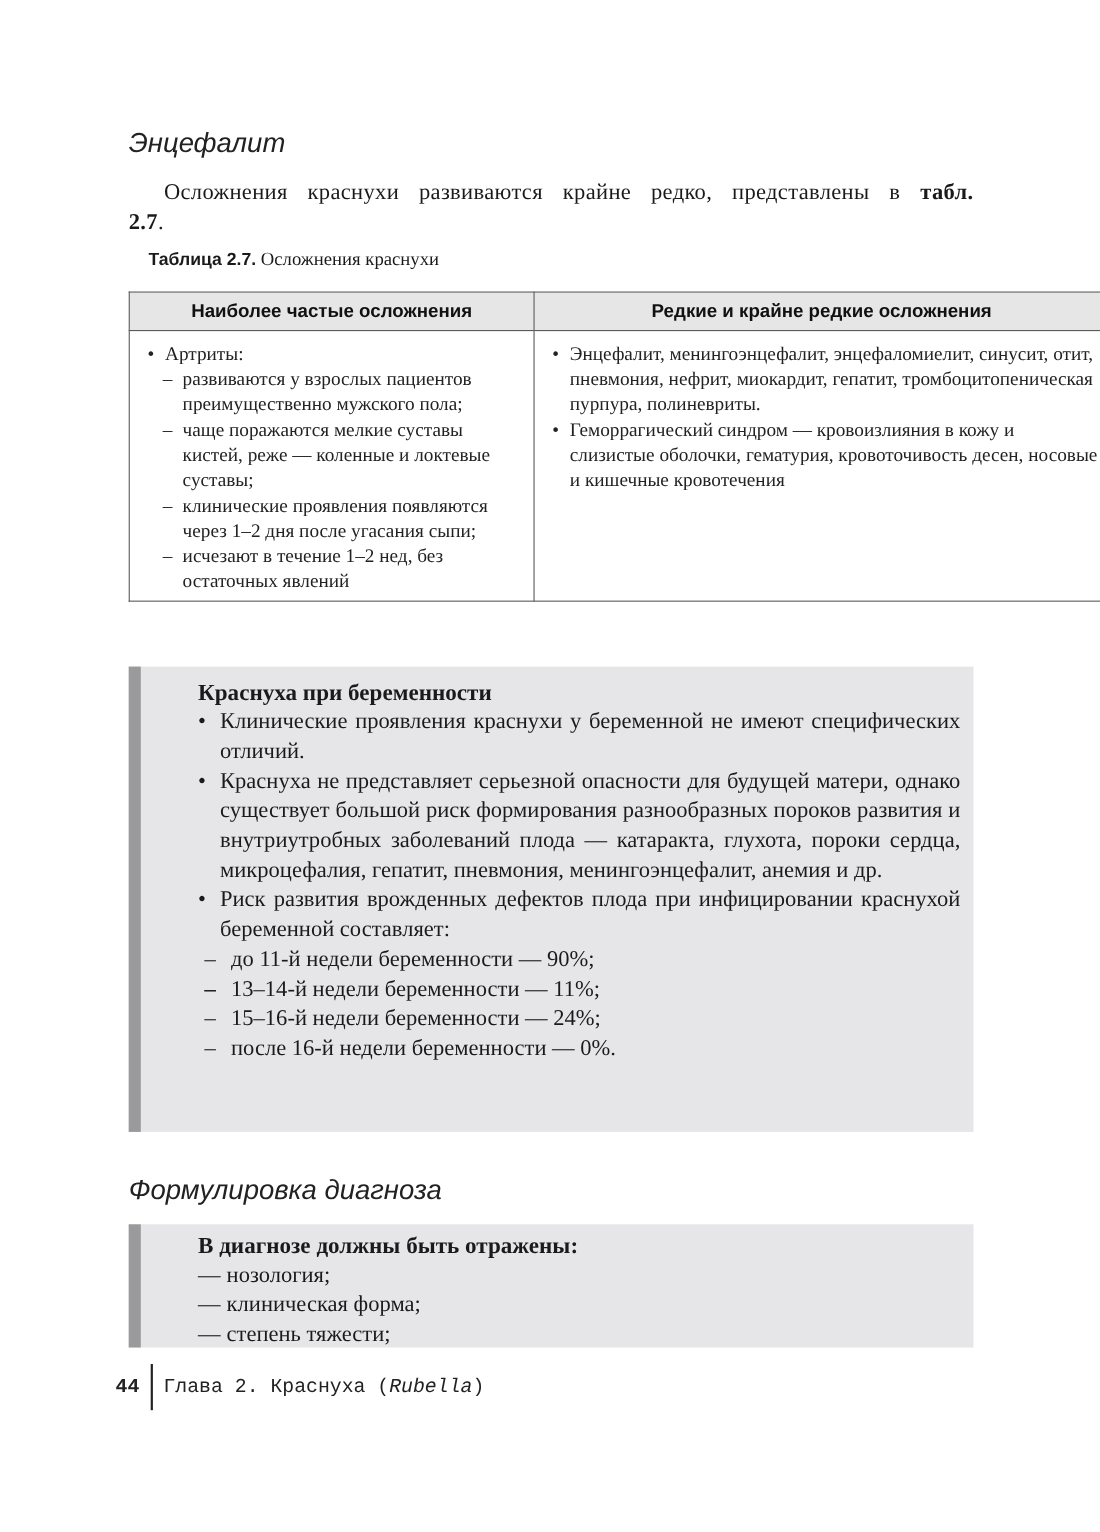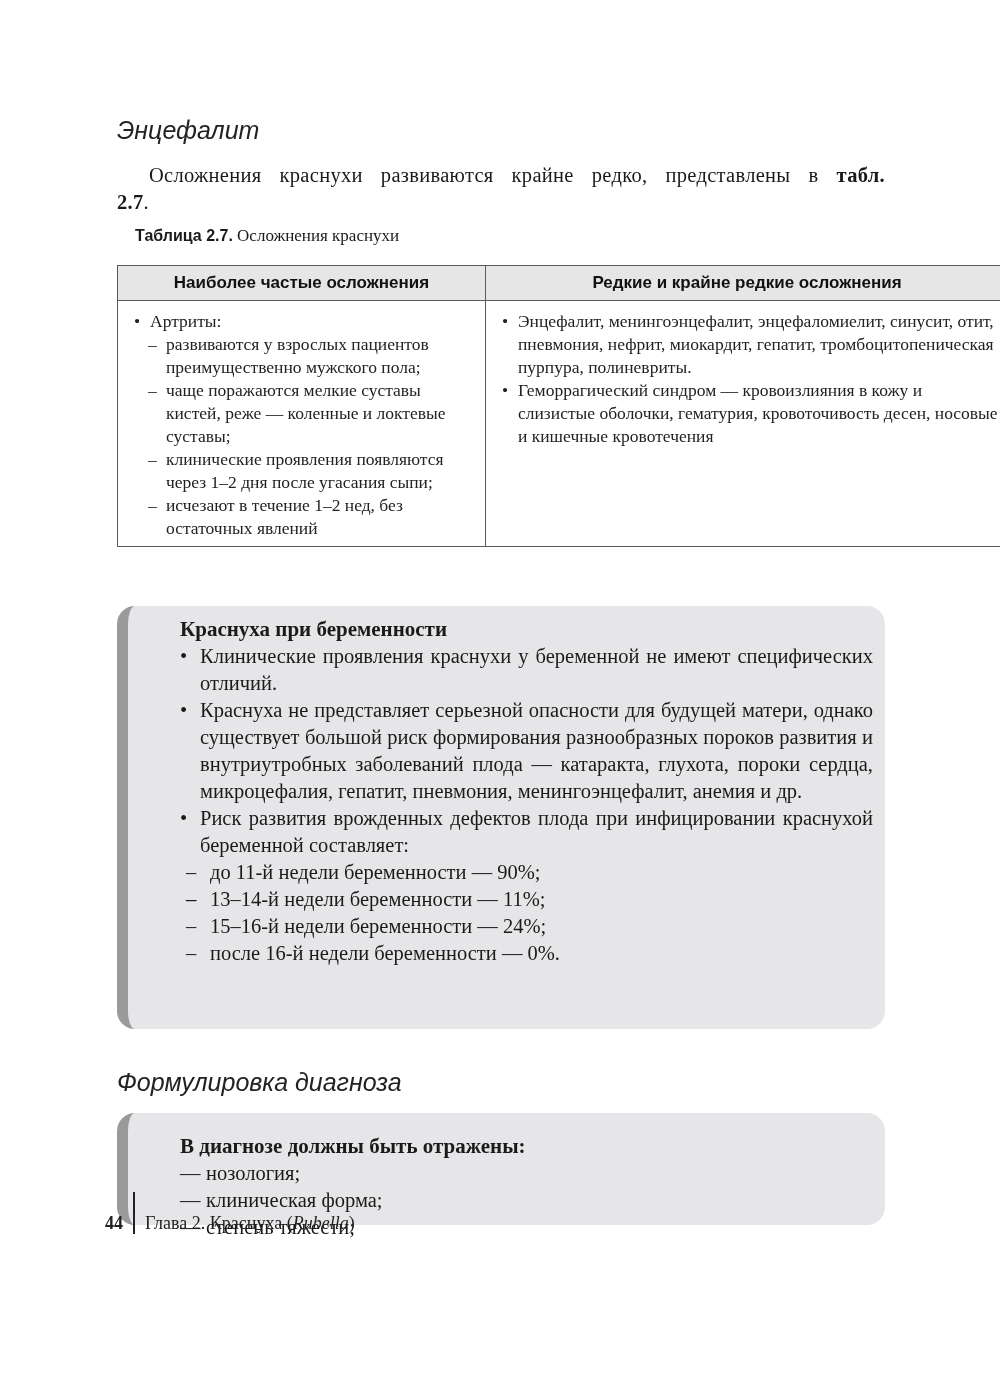--- a/index.html
+++ b/index.html
@@ -43,41 +43,41 @@
   }
   table.compl col.c1 { width: 368px; }
   .bl { position: relative; padding-left: 18px; }
   .bl .mark { position: absolute; left: 2px; }
   .dl { position: relative; padding-left: 18px; }
   .dl .mark { position: absolute; left: 0; }
   .sub { margin-left: 16px; }
 
   .box {
     position: absolute; left: 117px; width: 768px; background: #e6e6e8;
-    border-left: 11px solid #9a9a9c; box-sizing: border-box; border-radius: 18px;
+    border-left: 11px solid #9a9a9c; box-sizing: border-box;
   }
   #box1 { top: 606px; height: 423px; padding: 10px 12px 0 52px; }
-  #box2 { top: 1113px; height: 112px; padding: 20px 12px 0 52px; }
+  #box2 { top: 1113px; height: 112px; padding: 6px 12px 0 52px; }
   .box-title {
     font-family: "Liberation Serif", serif; font-weight: bold; font-size: 21px; line-height: 27px;
   }
   .box .line {
     font-family: "Liberation Serif", serif; font-size: 20.5px; line-height: 27px;
   }
   .box .bullet { position: relative; padding-left: 20px; text-align: justify; text-align-last: left; }
   .box .bullet .mark { position: absolute; left: 0; }
   .box .dash { position: relative; padding-left: 30px; }
   .box .dash .mark { position: absolute; left: 6px; }
   #box2 .dash { padding-left: 26px; }
   #box2 .dash .mark { left: 0; }
 
   .footer {
-    position: absolute; left: 105px; top: 1192px; height: 42px;
-    display: flex; align-items: flex-end;
-    font-family: Liberation Serif, serif;
+    position: absolute; left: 105px; top: 1240px; height: 42px;
+    display: flex; align-items: center;
+    font-family: Liberation Mono, monospace;
   }
   .footer .pg { font-weight: bold; font-size: 18px; color: #222; }
   .footer .sep { width: 2px; height: 42px; background: #222; margin: 0 10px; }
   .footer .runhead { font-size: 18px; color: #222; }
   .footer .runhead i { font-style: italic; }
 </style>
 </head>
 <body>
 
 <div id="t1" class="section-title">Энцефалит</div>

